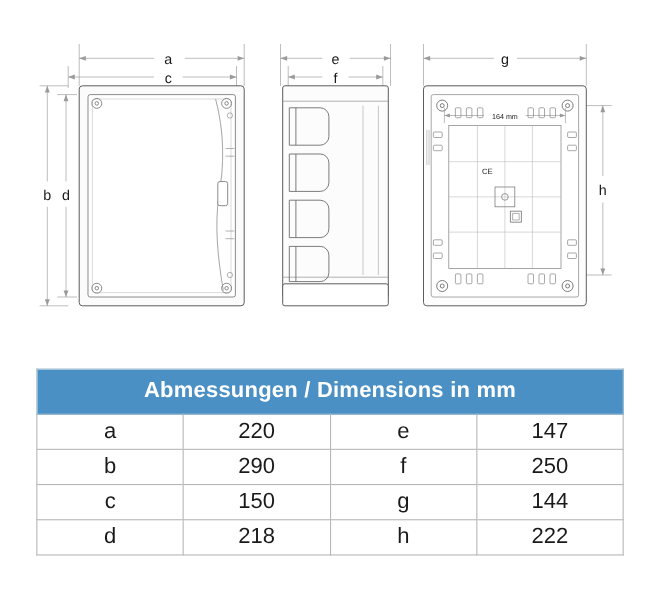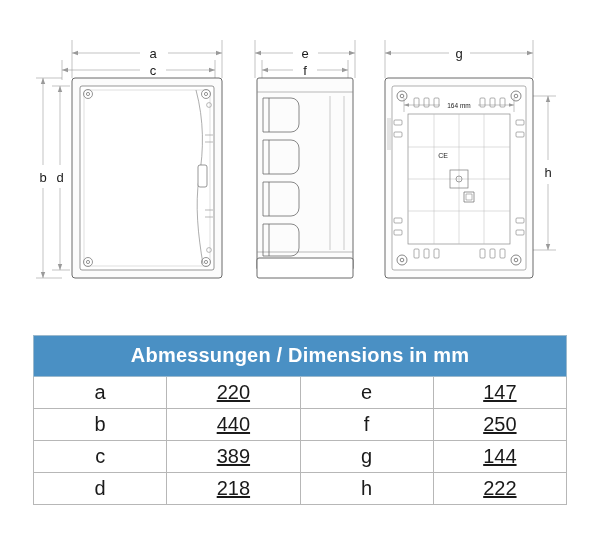--- a/index.html
+++ b/index.html
@@ -53,21 +53,20 @@
     text-align: center;
     font-size: 20px;
     color: #1a1a1a;
     padding: 0;
   }
   table.dims td.letter {
     width: 22%;
   }
   table.dims td.value {
     width: 28%;
-    text-decoration: underline;
   }
 </style>
 </head>
 <body>
 
 <svg id="drawing" viewBox="0 0 600 320" xmlns="http://www.w3.org/2000/svg">
 
   <g>
 
     <g stroke="#9a9a9a" stroke-width="0.6" fill="none">
@@ -289,27 +288,27 @@
     </thead>
     <tbody>
       <tr>
         <td class="letter">a</td>
         <td class="value">220</td>
         <td class="letter">e</td>
         <td class="value">147</td>
       </tr>
       <tr>
         <td class="letter">b</td>
-        <td class="value">440</td>
+        <td class="value">290</td>
         <td class="letter">f</td>
         <td class="value">250</td>
       </tr>
       <tr>
         <td class="letter">c</td>
-        <td class="value">389</td>
+        <td class="value">150</td>
         <td class="letter">g</td>
         <td class="value">144</td>
       </tr>
       <tr>
         <td class="letter">d</td>
         <td class="value">218</td>
         <td class="letter">h</td>
         <td class="value">222</td>
       </tr>
     </tbody>

